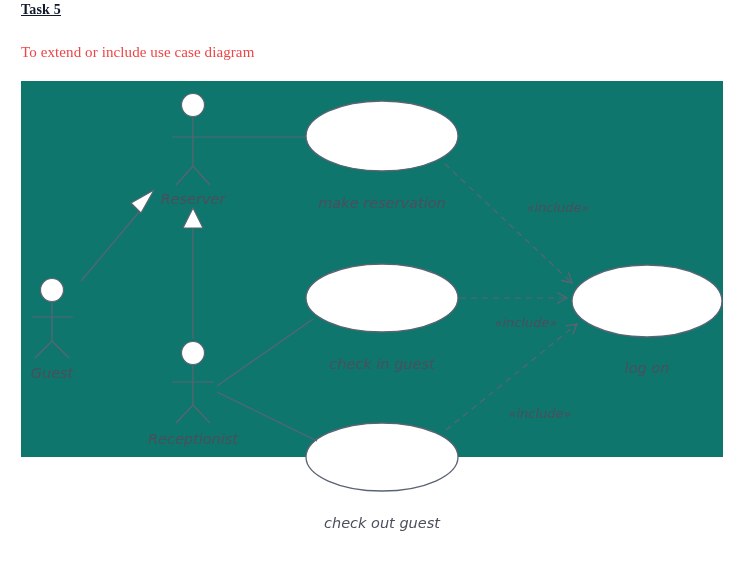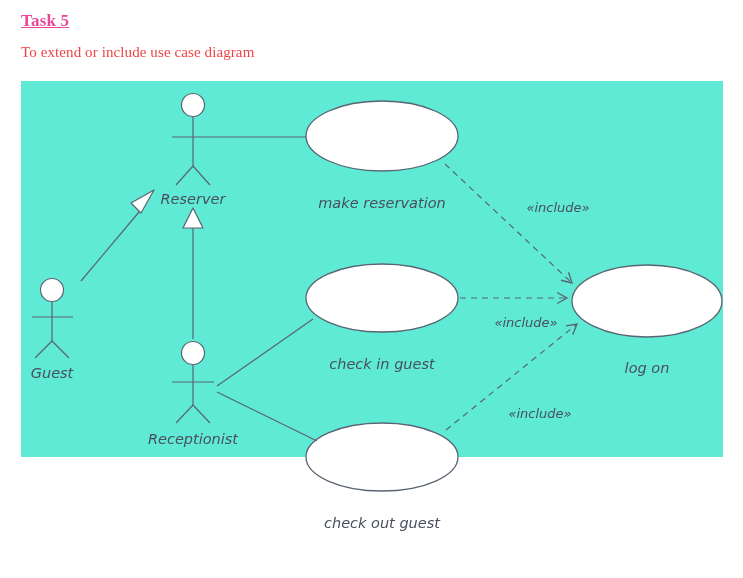--- a/index.html
+++ b/index.html
@@ -17,44 +17,44 @@
   #page {
     position: absolute;
     left: 0; top: 0;
     width: 743px;
     height: 578px;
     background: #ffffff;
   }
   .task-title {
     position: absolute;
     left: 21px;
-    top: 11px;
+    top: 2px;
     font-family: "Liberation Serif", "DejaVu Serif", serif;
-    font-size: 17px;
+    font-size: 14px;
     font-weight: bold;
-    color: #ec4899;
+    color: #0f172a;
     text-decoration: underline;
     letter-spacing: 0.2px;
   }
   .task-desc {
     position: absolute;
     left: 21px;
     top: 44px;
     font-family: "Liberation Serif", "DejaVu Serif", serif;
     font-size: 15px;
     color: #ef4444;
     letter-spacing: 0.1px;
   }
   #diagram-panel {
     position: absolute;
     left: 21px;
     top: 81px;
     width: 702px;
     height: 376px;
-    background: #5eead4;
+    background: #0f766e;
   }
   #diagram-svg {
     position: absolute;
     left: 0;
     top: 0;
     width: 702px;
     height: 464px;
     display: block;
   }
   .uc-label, .actor-label, .stereo-label {

